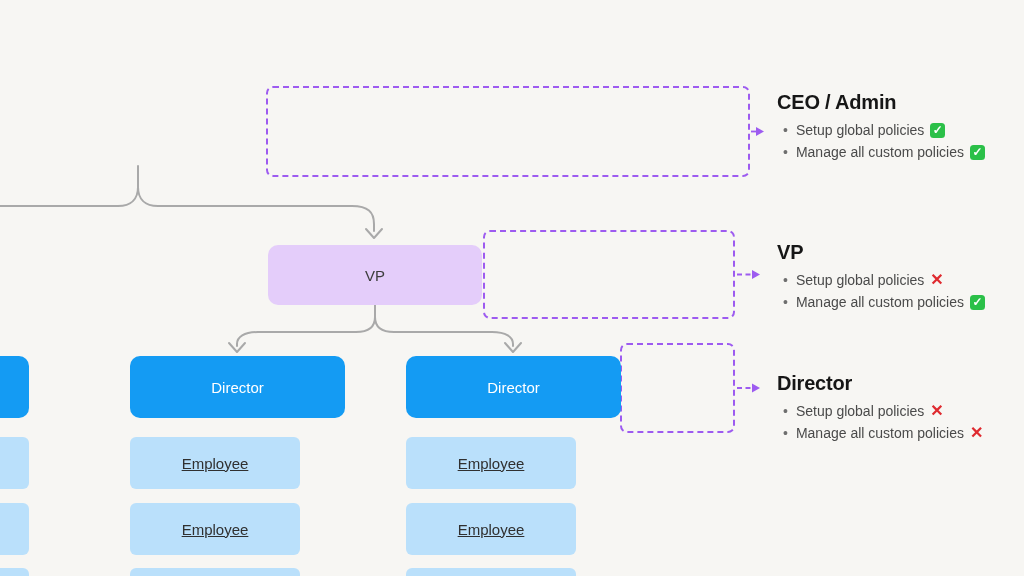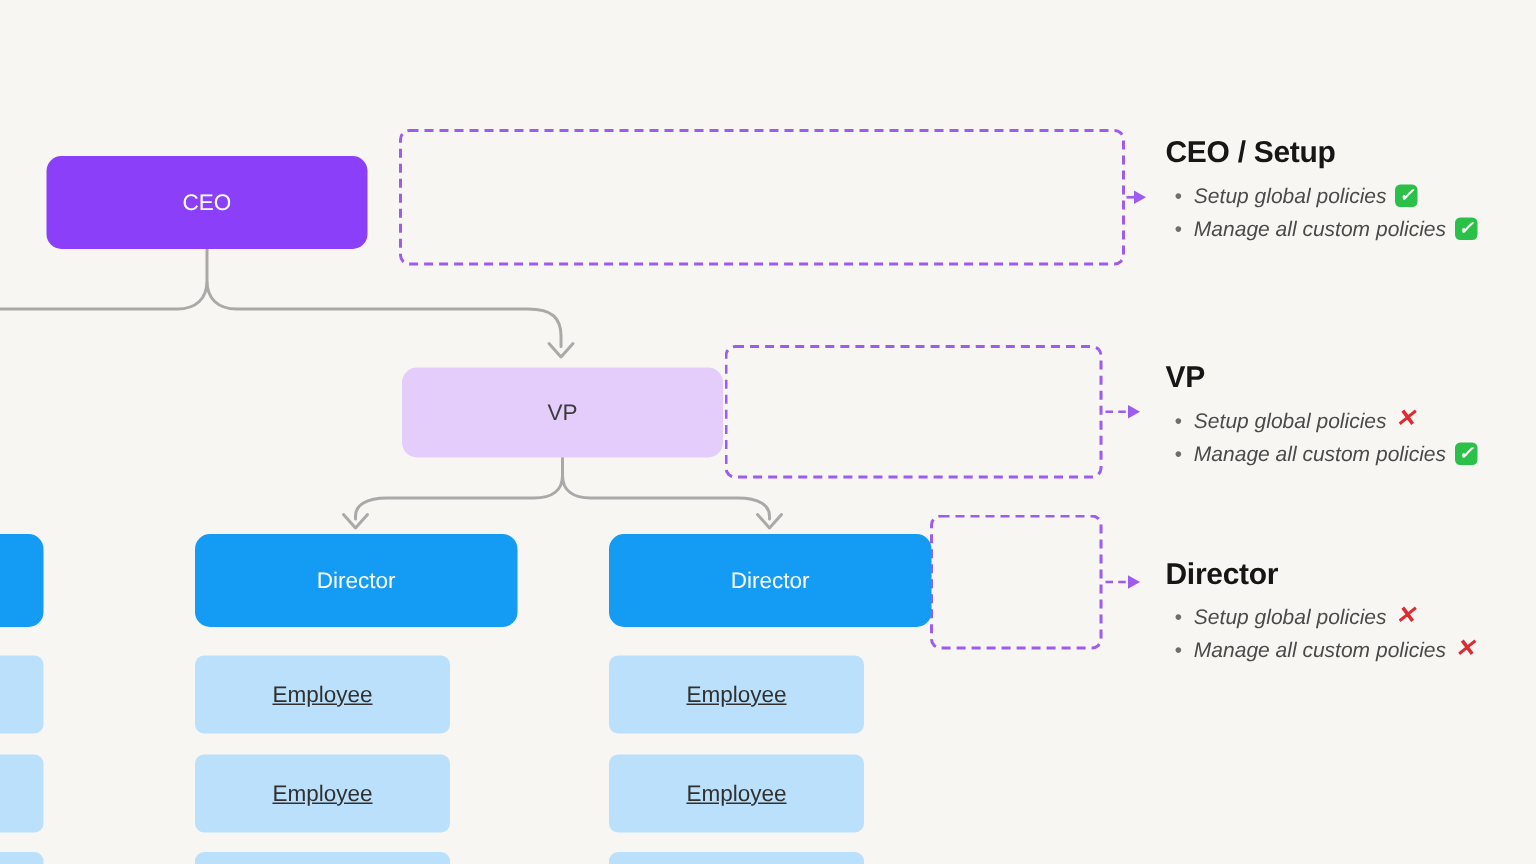--- a/index.html
+++ b/index.html
@@ -57,21 +57,20 @@
     font-size: 20px;
     line-height: 24px;
     font-weight: 700;
     color: #161616;
     letter-spacing: -0.2px;
   }
   .annotation ul {
     list-style: none;
     margin: 0;
     padding: 0;
-    font-style: italic;
   }
   .annotation li {
     display: flex;
     align-items: center;
     line-height: 22px;
     font-size: 14px;
     color: #4A4A4A;
   }
   .annotation li::before {
     content: "•";
@@ -115,42 +114,41 @@
     <g>
       <path d="M751 131.5 H756" stroke="#9D5BF0" stroke-width="1.8" stroke-dasharray="5 3.5" fill="none"></path>
       <polygon points="756,127 756,136 764,131.5" fill="#9D5BF0"></polygon>
       <path d="M737 274.5 H752" stroke="#9D5BF0" stroke-width="1.8" stroke-dasharray="5 3.5" fill="none"></path>
       <polygon points="752,270 752,279 760,274.5" fill="#9D5BF0"></polygon>
       <path d="M737 388 H752" stroke="#9D5BF0" stroke-width="1.8" stroke-dasharray="5 3.5" fill="none"></path>
       <polygon points="752,383.5 752,392.5 760,388" fill="#9D5BF0"></polygon>
     </g>
   </svg>
 
-  <div class="node ceo" style="left:31px; top:104px; width:214px; height:62px;">CEO</div>
 
   <div class="node vp" style="left:268px; top:245px; width:214px; height:60px;">VP</div>
 
   <div class="node director" style="left:-186px; top:356px; width:215px; height:62px;">Director</div>
   <div class="node director" style="left:130px; top:356px; width:215px; height:62px;">Director</div>
   <div class="node director" style="left:406px; top:356px; width:215px; height:62px;">Director</div>
 
   <div class="node employee" style="left:-141px; top:437px; width:170px; height:52px;">Employee</div>
   <div class="node employee" style="left:-141px; top:503px; width:170px; height:52px;">Employee</div>
   <div class="node employee" style="left:-141px; top:568px; width:170px; height:52px;">Employee</div>
 
   <div class="node employee" style="left:130px; top:437px; width:170px; height:52px;">Employee</div>
   <div class="node employee" style="left:130px; top:503px; width:170px; height:52px;">Employee</div>
   <div class="node employee" style="left:130px; top:568px; width:170px; height:52px;">Employee</div>
 
   <div class="node employee" style="left:406px; top:437px; width:170px; height:52px;">Employee</div>
   <div class="node employee" style="left:406px; top:503px; width:170px; height:52px;">Employee</div>
   <div class="node employee" style="left:406px; top:568px; width:170px; height:52px;">Employee</div>
 
   <section class="annotation" style="top:90px;">
-    <h2>CEO / Setup</h2>
+    <h2>CEO / Admin</h2>
     <ul>
       <li>
         <span>Setup global policies</span>
         <span class="status status-check"></span>
       </li>
       <li>
         <span>Manage all custom policies</span>
         <span class="status status-check"></span>
       </li>
     </ul>

